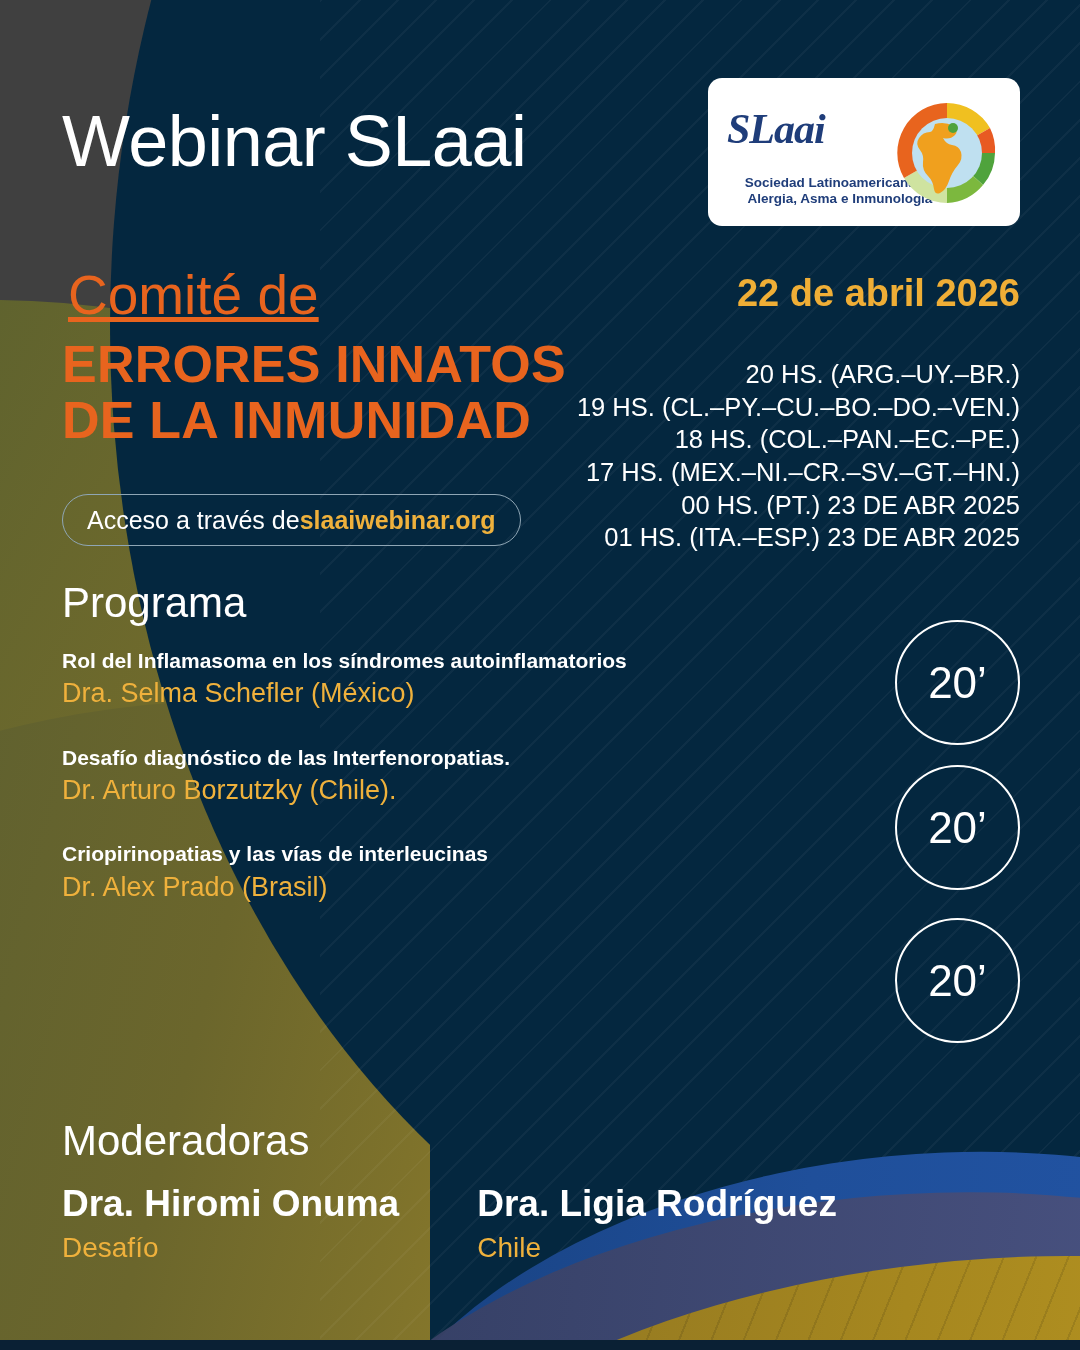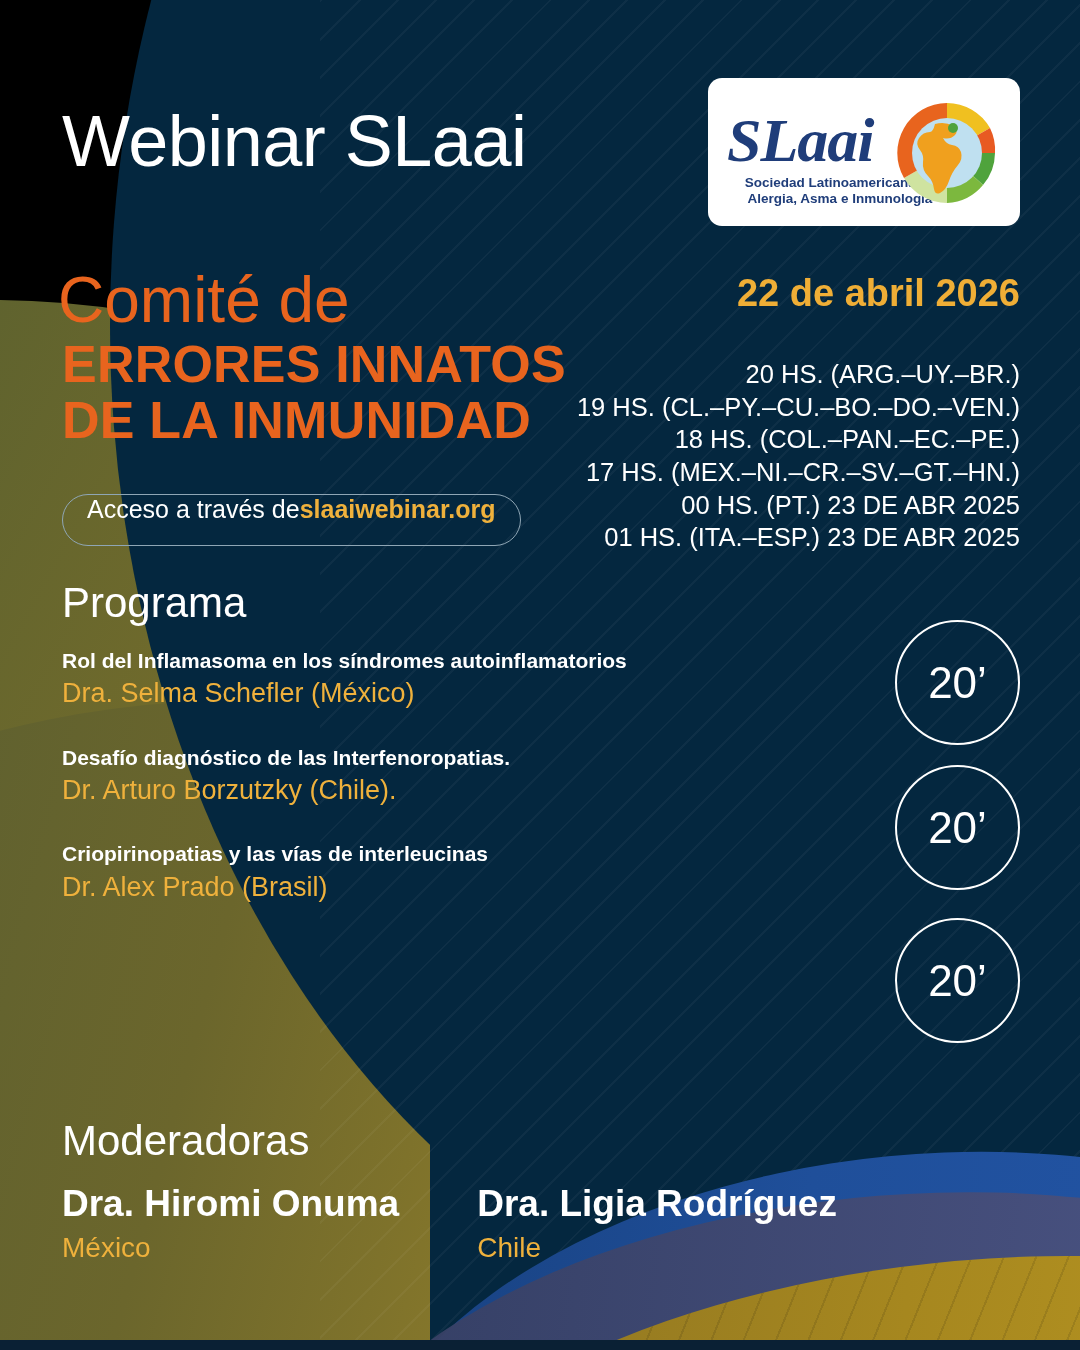--- a/index.html
+++ b/index.html
@@ -6,21 +6,21 @@
   html,body { background:#0b1118; }
   body {
     width:1080px; height:1350px;
     font-family:"Liberation Sans", sans-serif;
     overflow:hidden;
   }
 
   #poster {
     position:relative;
     width:1080px; height:1350px;
-    background:#000000;
+    background:#404040;
     overflow:hidden;
   }
 
   
   .bg-layer { position:absolute; inset:0; pointer-events:none; }
 
   
   .bg-olive {
     position:absolute;
     left:-760px; top:300px;
@@ -141,51 +141,51 @@
   .logo-card {
     position:absolute; left:708px; top:78px;
     width:312px; height:148px;
     background:#ffffff; border-radius:14px;
     display:flex; align-items:center; justify-content:center;
   }
   .logo-inner { position:relative; width:290px; height:126px; }
   .logo-word {
     position:absolute; left:8px; top:16px;
     font-family:"Liberation Serif", serif;
-    font-size:62px; font-weight:700; font-style:italic;
+    font-size:42px; font-weight:700; font-style:italic;
     color:#1f3d7a; letter-spacing:-1px;
   }
   .logo-tag {
     position:absolute; left:10px; top:86px;
     width:222px;
     font-size:13.5px; font-weight:700; line-height:1.22;
     color:#1f3d7a; text-align:center;
   }
   .logo-globe {
     position:absolute; right:6px; top:8px;
     width:112px; height:112px;
   }
 
   
   .committee-pre {
-    position:absolute; left:58px; top:268px;
-    font-size:64px; font-weight:400; color:#e8641e; line-height:1;
+    position:absolute; left:68px; top:268px;
+    font-size:55px; font-weight:400; color:#e8641e; line-height:1;text-decoration:underline;
   }
   .committee-main {
     position:absolute; left:62px; top:336px;
     font-size:52px; font-weight:700; color:#e8641e;
     line-height:1.08; letter-spacing:0.2px;
   }
 
   
   .access-pill {
     position:absolute; left:62px; top:494px;
     height:52px; padding:0 24px;
     border:1.5px solid #8fa6b5; border-radius:26px;
-    display:flex; 
+    display:flex; align-items:center;
     font-size:25px; color:#ffffff; white-space:nowrap;
   }
   .access-url { color:#efb13c; font-weight:700; }
 
   
   .event-date {
     position:absolute; right:60px; top:272px;
     font-size:38px; font-weight:700; color:#efae36; white-space:nowrap;
   }
   .tz-list {
@@ -319,21 +319,21 @@
       </div>
 
     <div class="badge badge-1">20’</div>
     <div class="badge badge-2">20’</div>
     <div class="badge badge-3">20’</div>
 
     <div class="section-moderadoras">Moderadoras</div>
     <div class="mod-grid">
         <div>
           <div class="mod-name">Dra. Hiromi Onuma</div>
-          <div class="mod-country">México</div>
+          <div class="mod-country">Desafío</div>
         </div>
         <div>
           <div class="mod-name">Dra. Ligia Rodríguez</div>
           <div class="mod-country">Chile</div>
         </div>
       </div>
 
   </div>
 </div>
 

